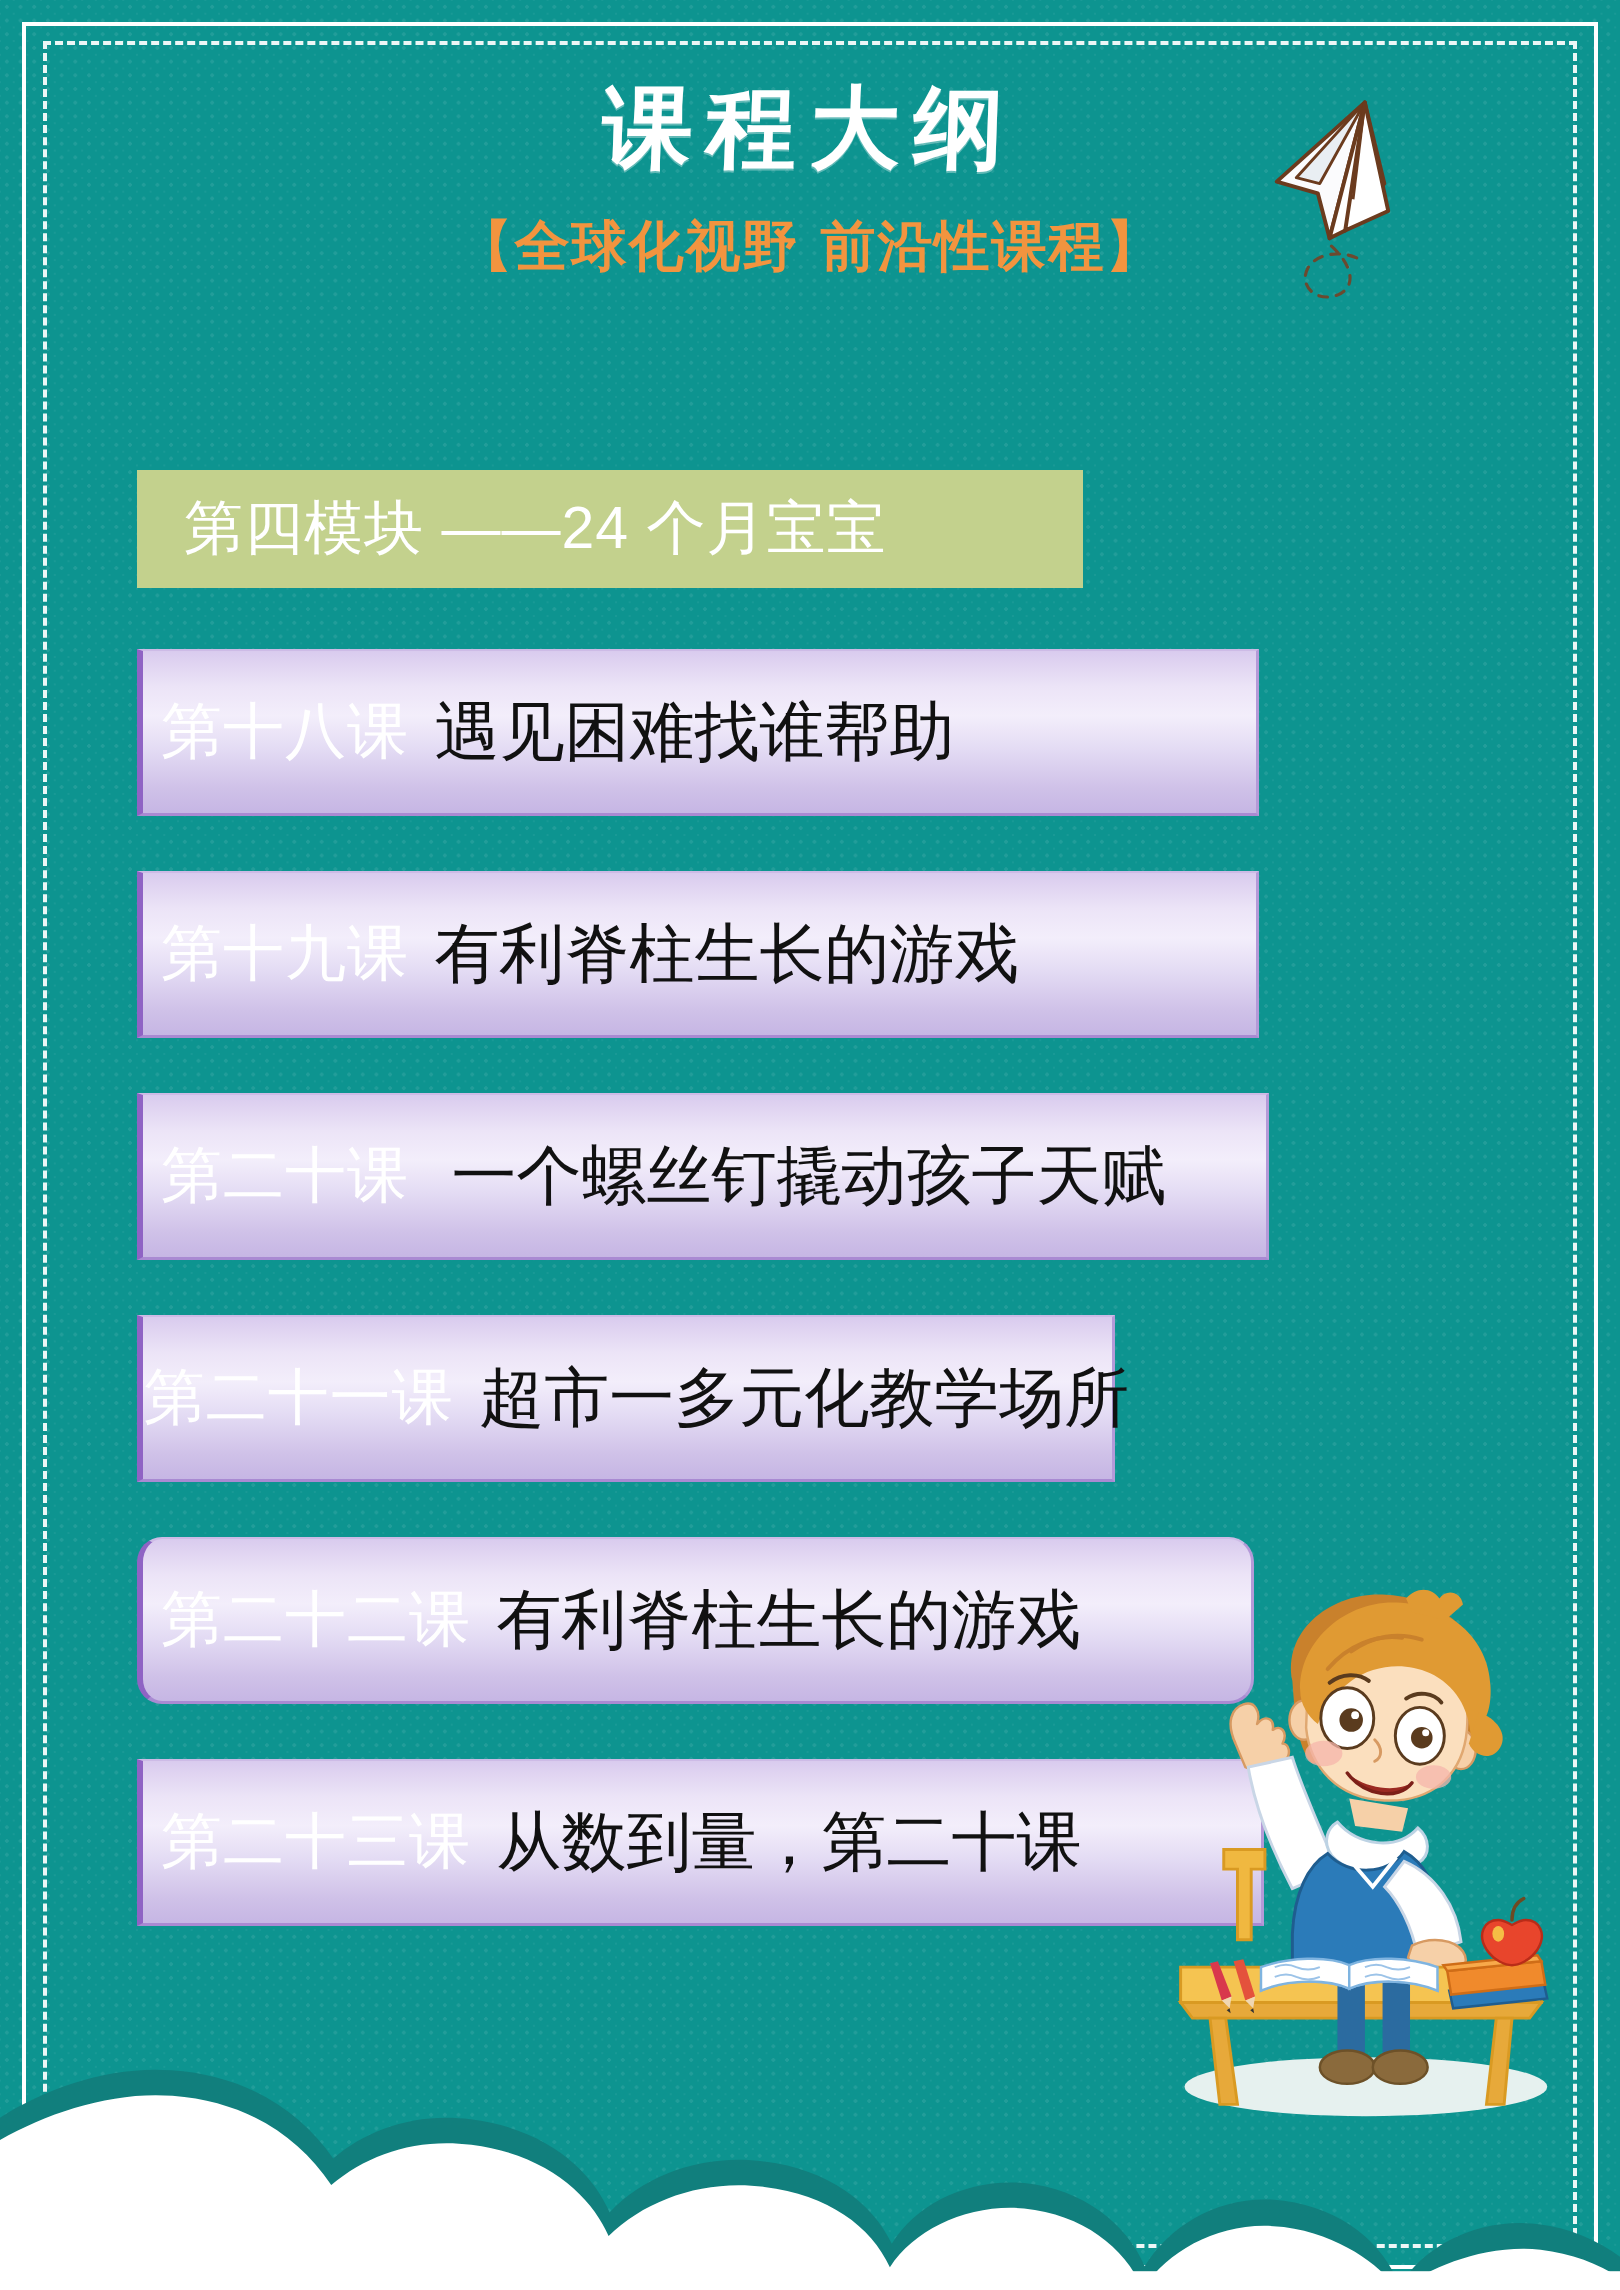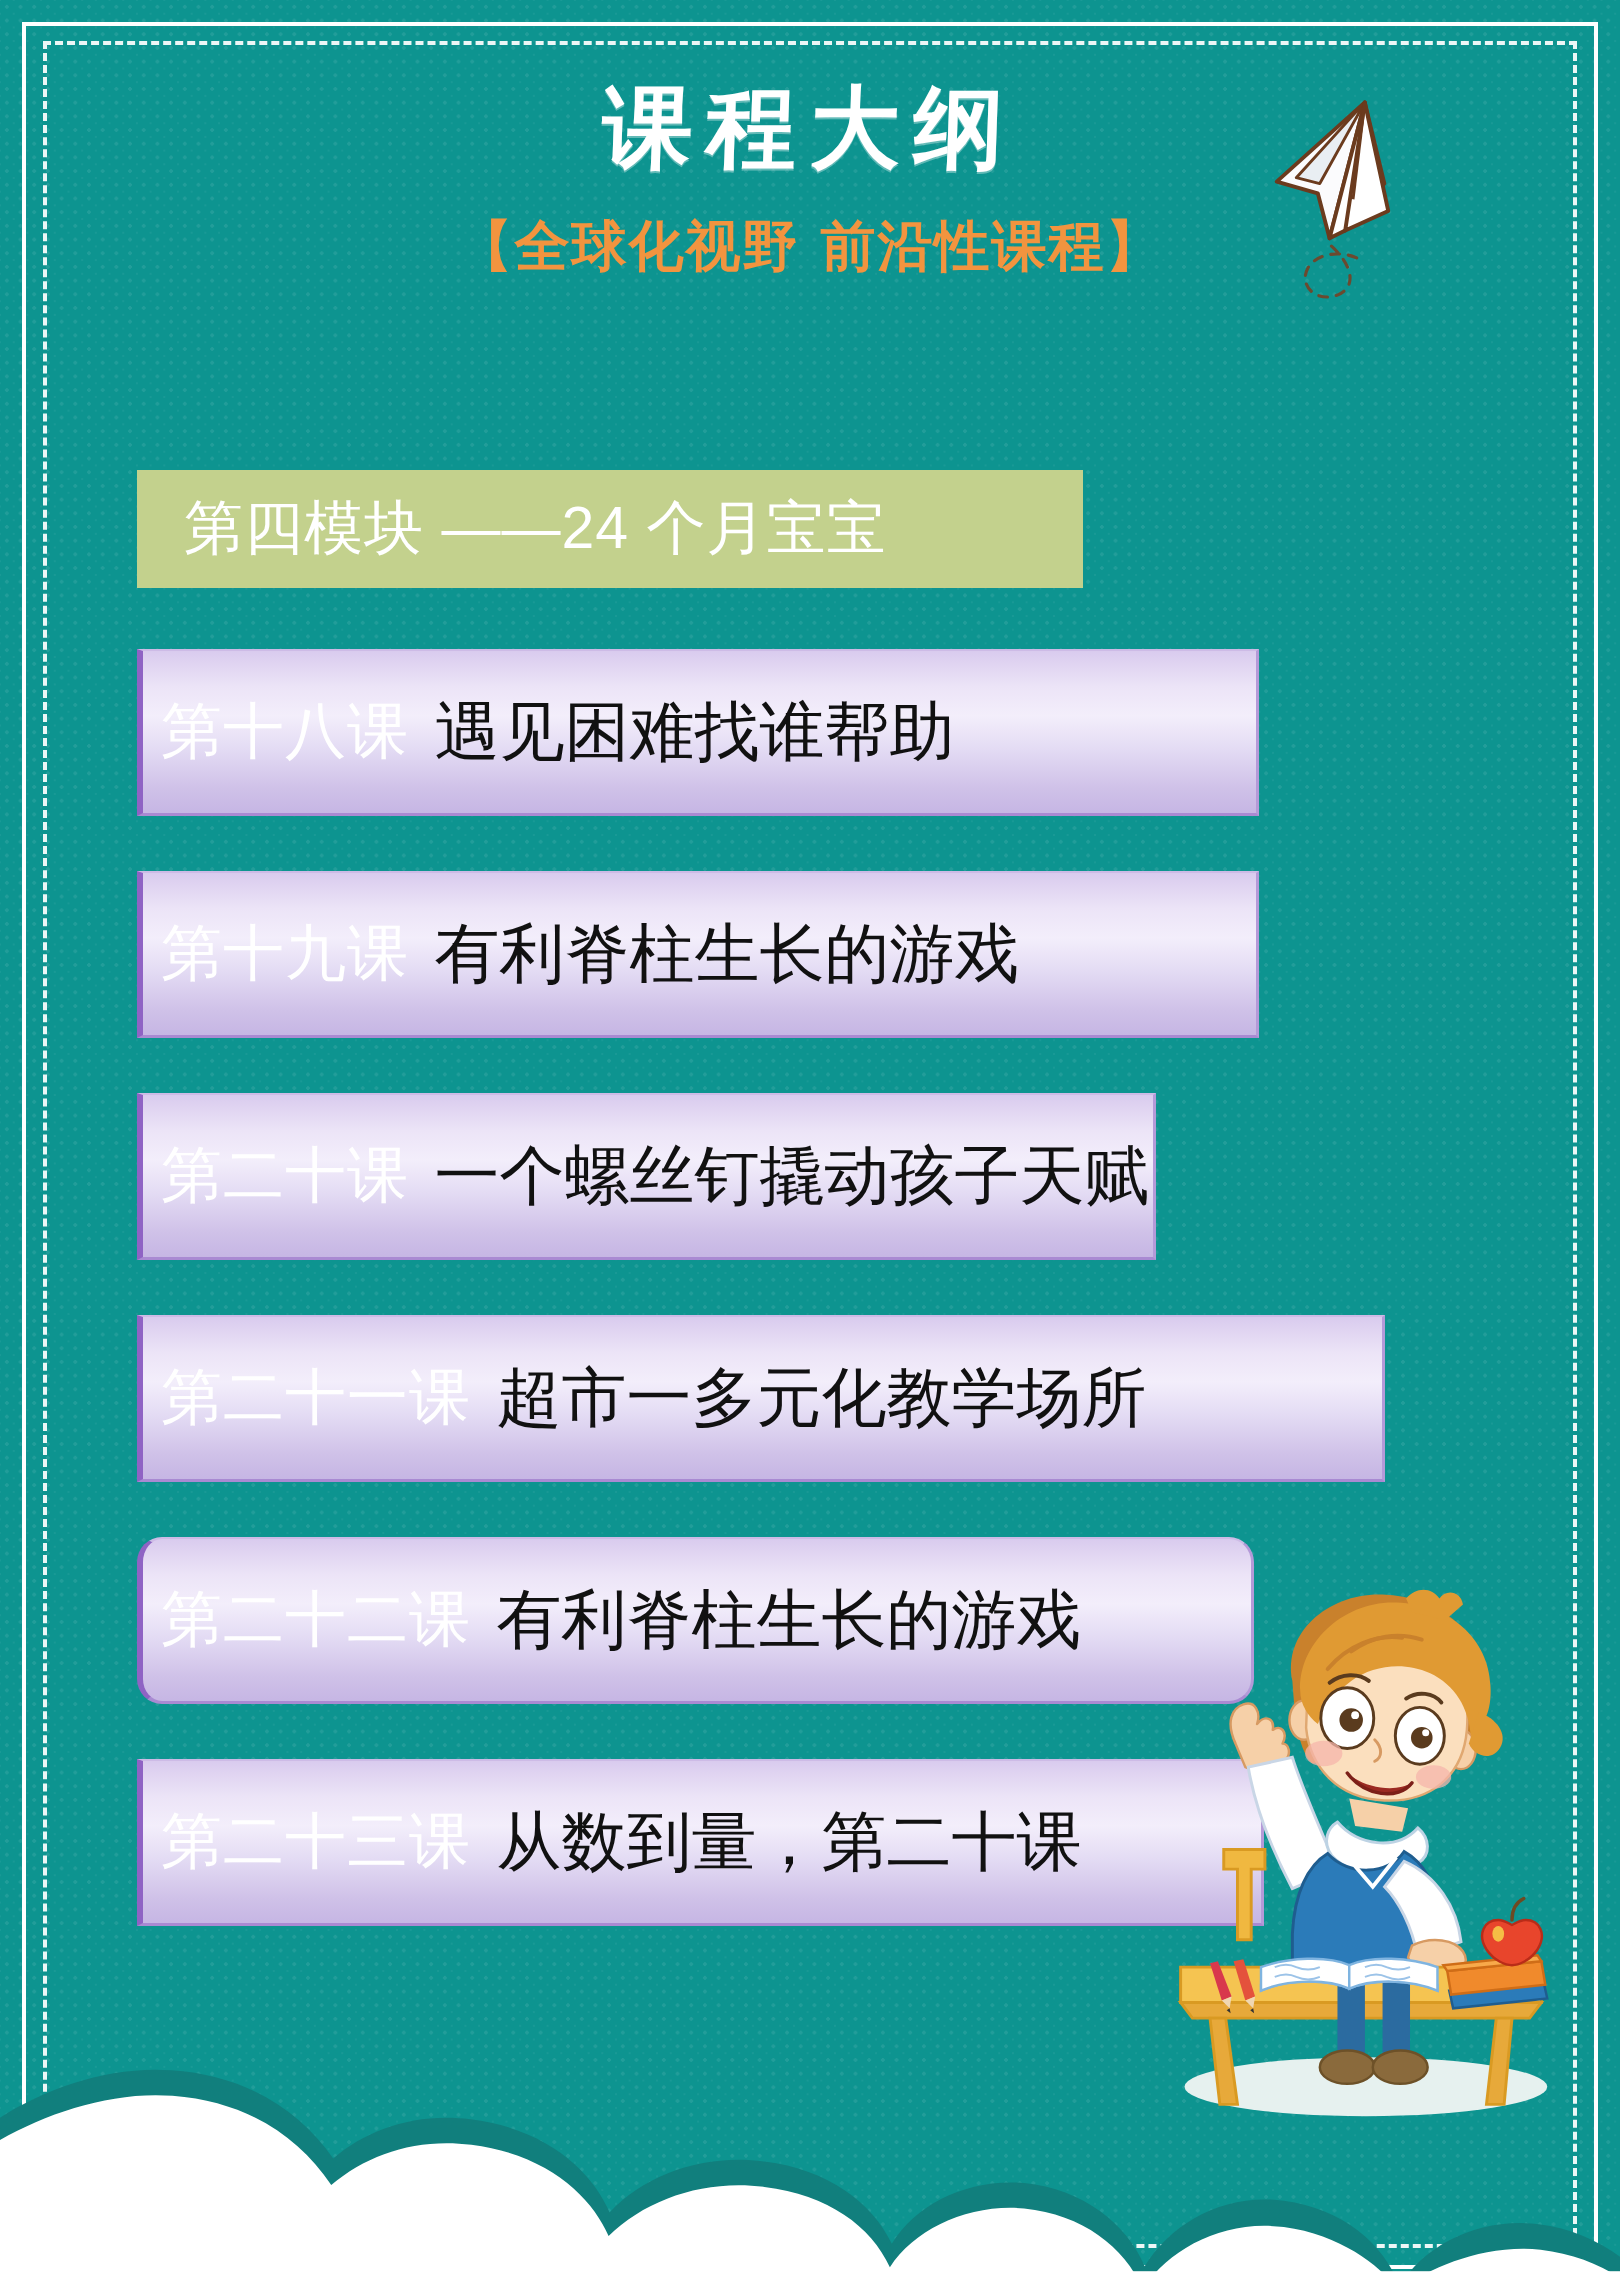--- a/index.html
+++ b/index.html
@@ -142,22 +142,22 @@
     color: #111111;
     white-space: nowrap;
     margin-left: 25.5px;
     letter-spacing: 0px;
     flex: 0 0 auto;
   }
 
   
   .lesson-bar.w1 { width: 1122px; }
   .lesson-bar.w2 { width: 1122px; }
-  .lesson-bar.w3 { width: 1019px; }
-  .lesson-bar.w4 { width: 1248px; }
+  .lesson-bar.w3 { width: 1132px; gap: 17px; }
+  .lesson-bar.w4 { width: 978px; justify-content: center; }
   .lesson-bar.w5 { width: 1117px; border-radius: 25px; }
   .lesson-bar.w6 { width: 1127px; }
 
   
   .cloud-wrap {
     position: absolute;
     left: 0; bottom: 0;
     width: 1620px;
     height: 412px;
     z-index: 3;

